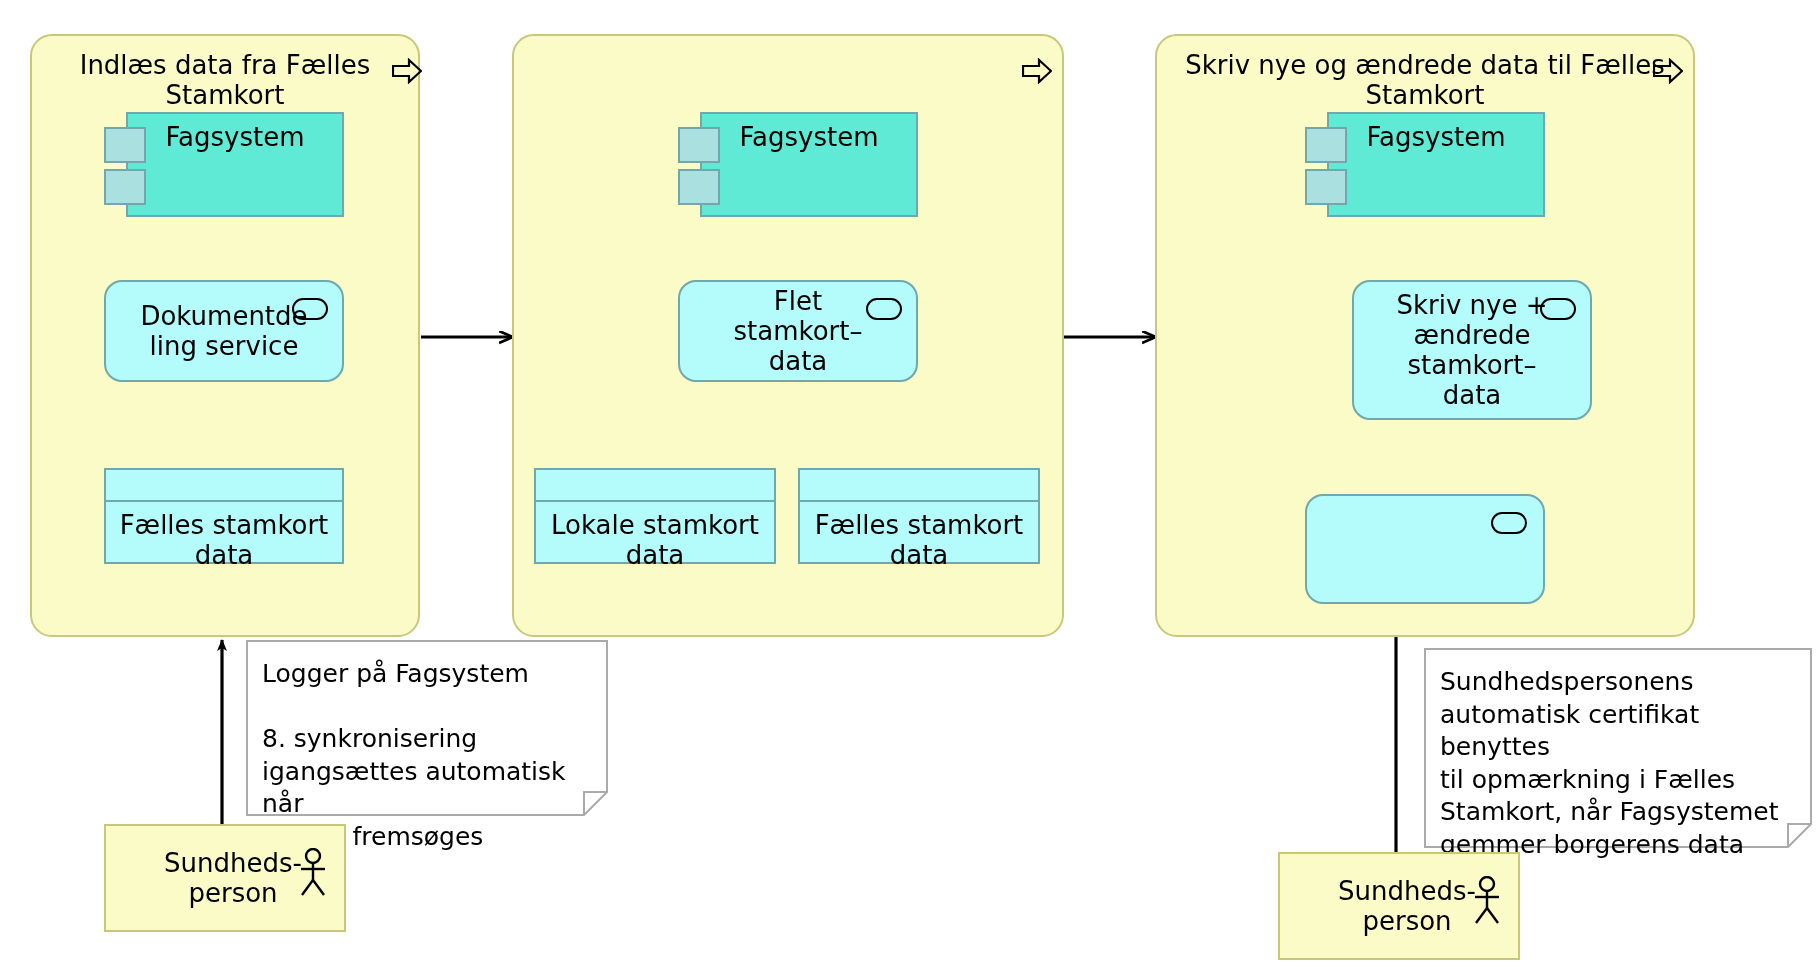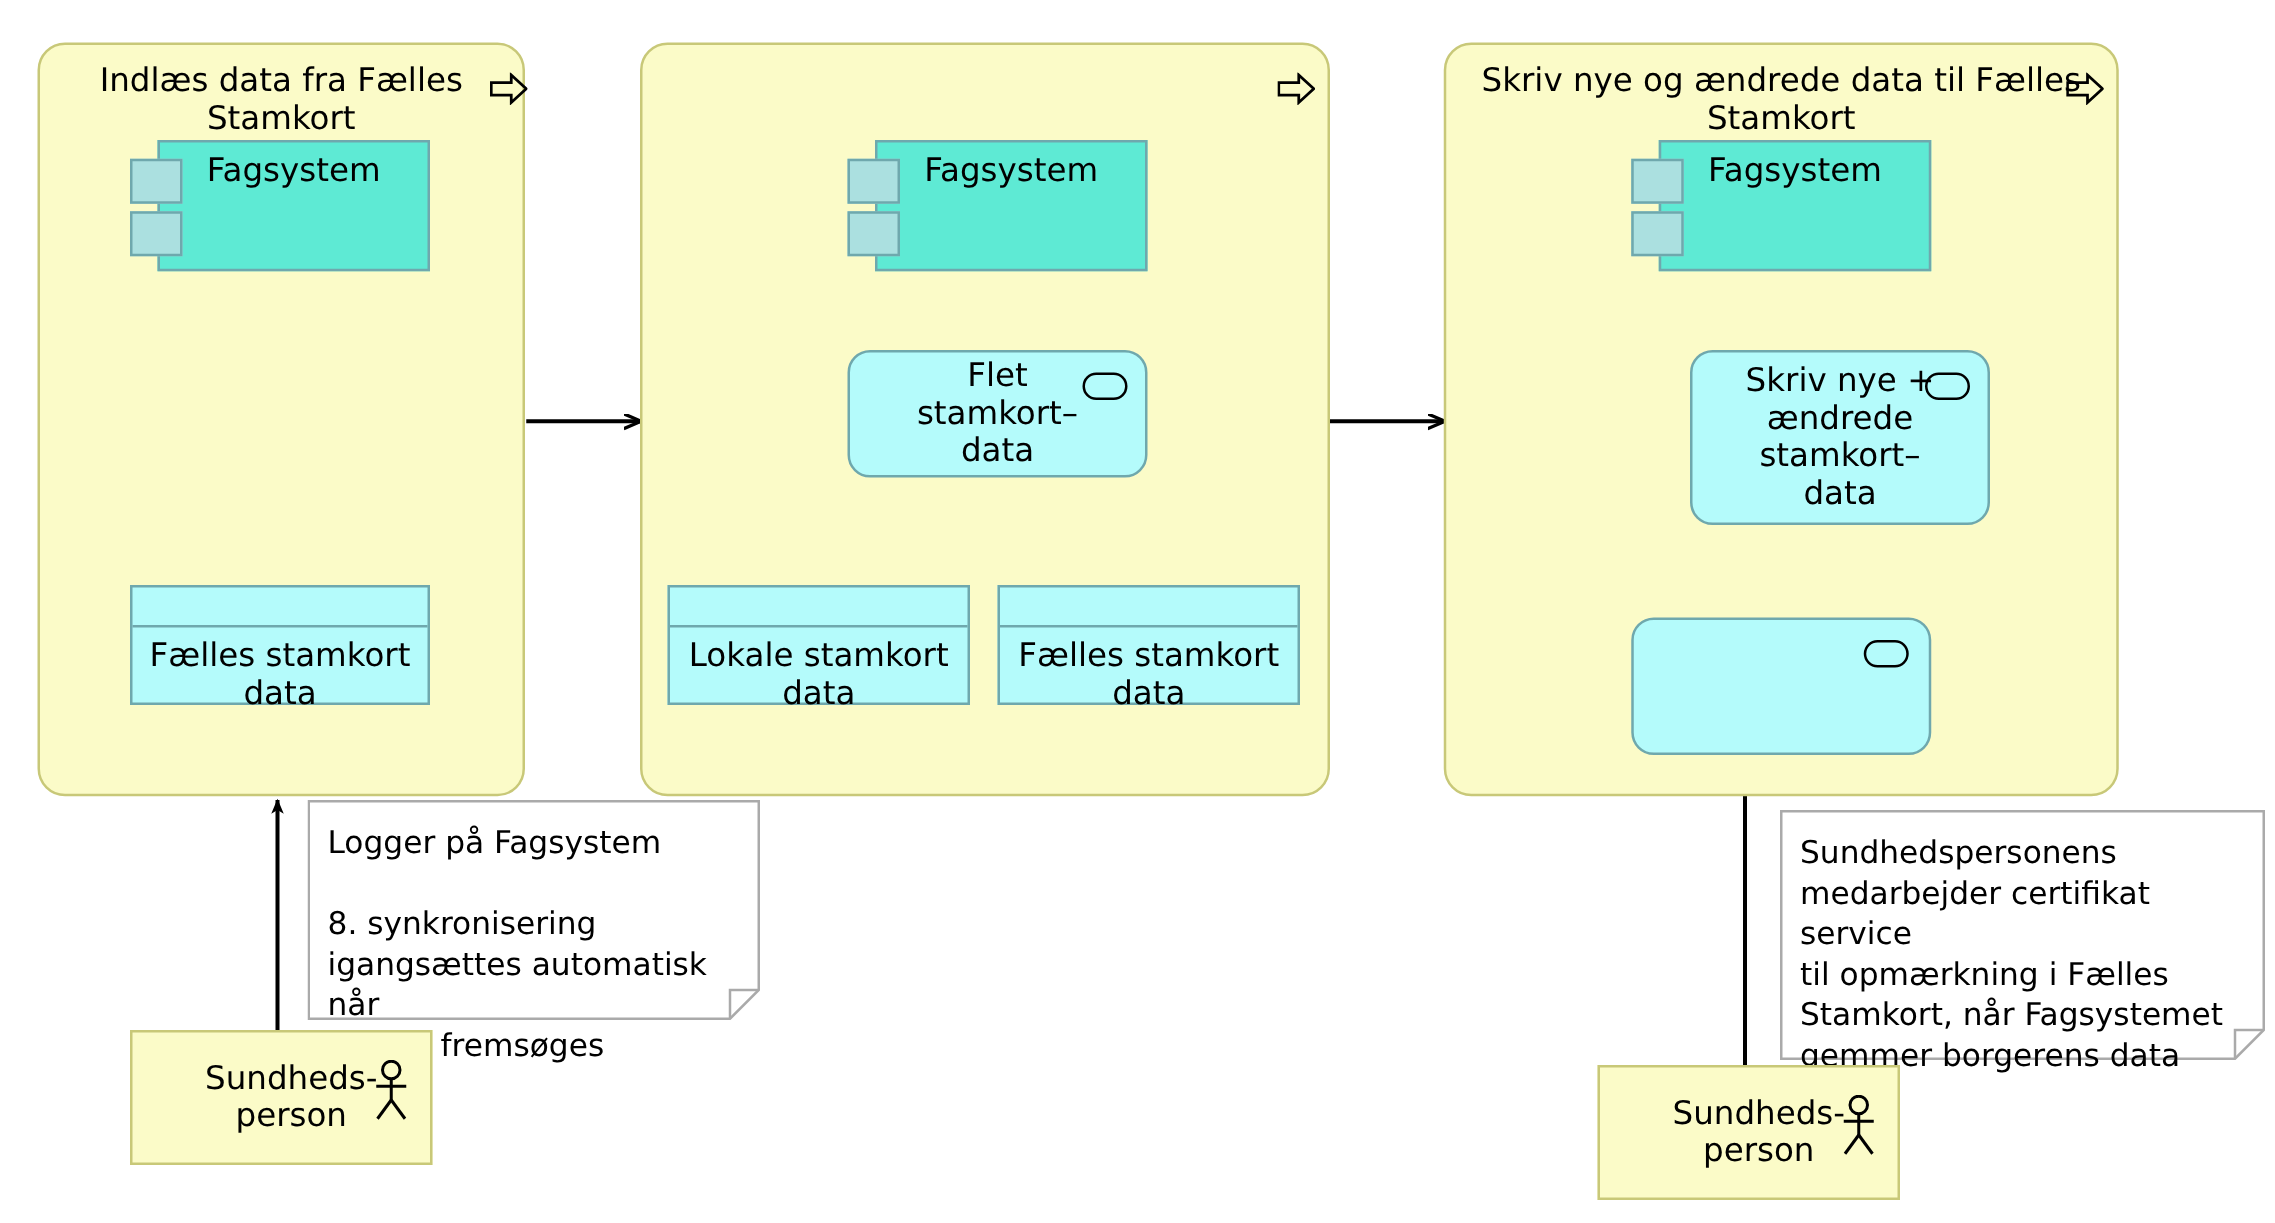--- a/index.html
+++ b/index.html
@@ -175,20 +175,25 @@
       <path d="M1,8 L17,8 L17,2 L29,13 L17,24 L17,18 L1,18 Z" fill="none" stroke="#000" stroke-width="2.2"></path>
     </svg>
   </div>
 
   <div class="component" style="left:126px;top:100px;width:218px;height:105px;">
     <span class="cname">Fagsystem</span>
   </div>
   <div class="port" style="left:104px;top:115px;"></div>
   <div class="port" style="left:104px;top:157px;"></div>
 
+  <div class="service" style="left:104px;top:268px;width:240px;height:102px;">
+    <span class="sname">Dokumentde
+ling service</span>
+    <span class="svc-icon" style="right:14px;top:16px;"></span>
+  </div>
 
   <div class="datastore" style="left:104px;top:456px;width:240px;height:96px;">
     <div class="ds-head"></div>
     <div class="ds-body">Fælles stamkort
 data</div>
   </div>
 
   <div class="lane" style="left:512px;top:22px;width:552px;height:603px;">
     <svg class="lane-arrow" style="left:508px;" viewBox="0 0 30 26">
       <path d="M1,8 L17,8 L17,2 L29,13 L17,24 L17,18 L1,18 Z" fill="none" stroke="#000" stroke-width="2.2"></path>
@@ -256,21 +261,21 @@
 igangsættes automatisk når
 borger fremsøges</div>
   </div>
 
   <div class="note" style="left:1424px;top:636px;width:388px;height:200px;">
     <svg class="note-svg" width="388" height="200">
       <path d="M1,1 L387,1 L387,176 L364,199 L1,199 Z" fill="#FFFFFF" stroke="#AAAAAA" stroke-width="2"></path>
       <path d="M364,199 L364,176 L387,176" fill="none" stroke="#AAAAAA" stroke-width="2"></path>
     </svg>
     <div class="note-text">Sundhedspersonens
-medarbejder certifikat service
+automatisk certifikat benyttes
 til opmærkning i Fælles
 Stamkort, når Fagsystemet
 gemmer borgerens data</div>
   </div>
 
   <div class="actorbox" style="left:104px;top:812px;width:242px;height:108px;">
     <span class="aname">Sundheds-
 person</span>
     <svg class="actor-icon" style="right:14px;top:22px;" viewBox="0 0 34 50">
       <circle cx="17" cy="8" r="7" fill="none" stroke="#000" stroke-width="2.4"></circle>

